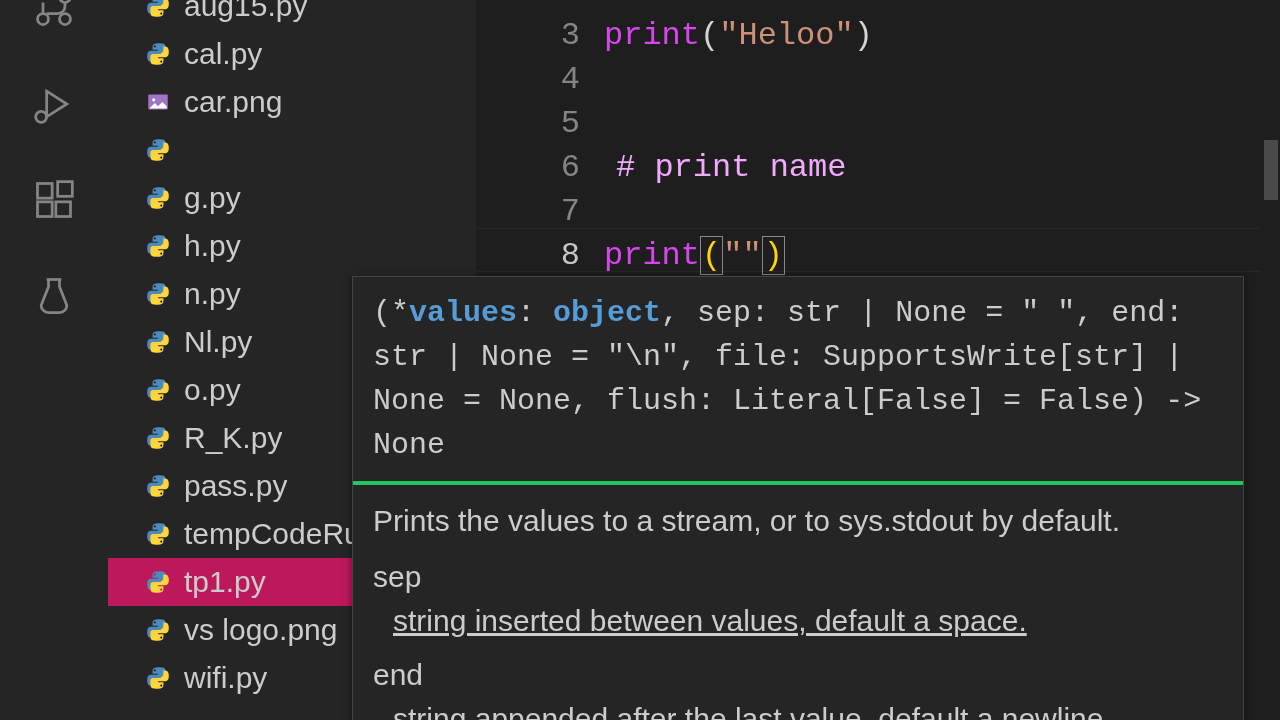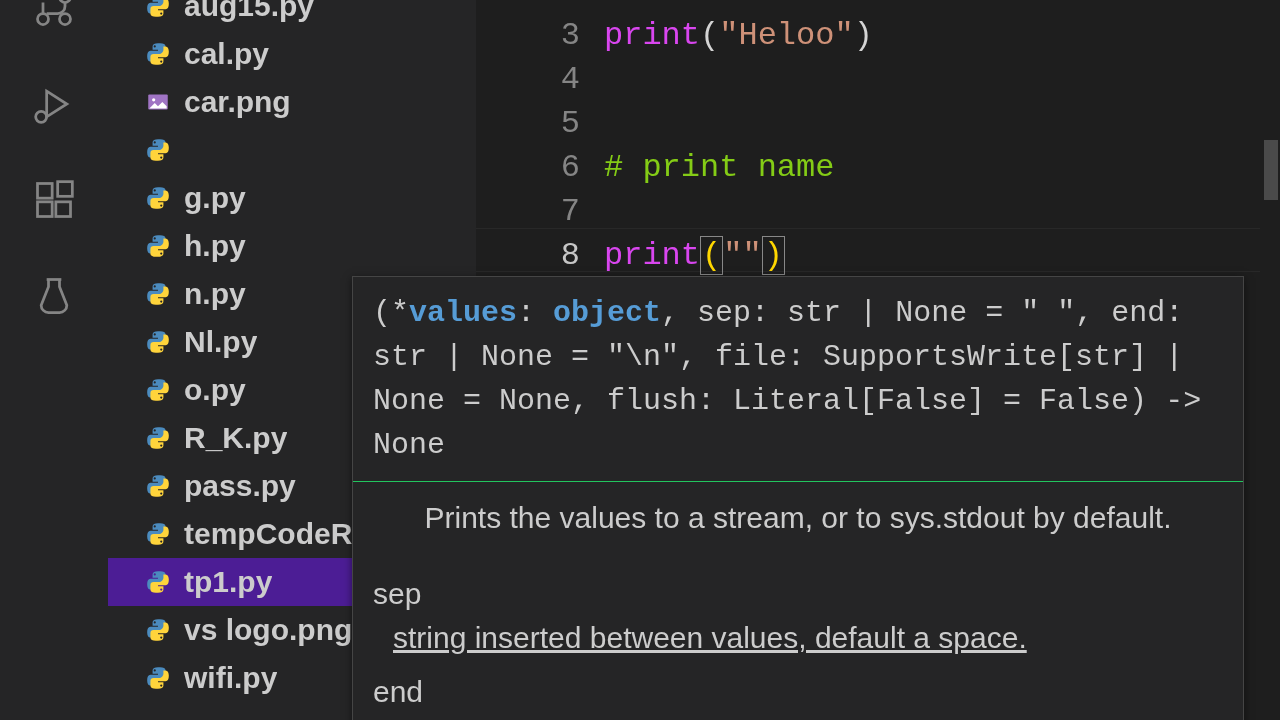--- a/index.html
+++ b/index.html
@@ -28,35 +28,34 @@
     align-items: center;
     justify-content: center;
     color: #858585;
     cursor: pointer;
   }
   .activity-icon svg { width: 44px; height: 44px; }
   .sidebar {
     width: 368px;
     background: #252526;
     overflow: hidden;
-    font-weight: bold;
   }
   .file-item {
     display: flex;
     align-items: center;
     padding: 4px 0 4px 36px;
     gap: 12px;
     height: 48px;
     cursor: pointer;
     color: #cccccc;
     font-size: 30px;
     font-family: 'Segoe UI', Arial, sans-serif;
   }
   .file-item.selected {
-    background: #4c1d95;
+    background: #be185d;
   }
   .file-icon {
     width: 28px;
     height: 28px;
     flex-shrink: 0;
     display: flex;
     align-items: center;
     justify-content: center;
   }
   .file-name {
@@ -81,21 +80,21 @@
   .gutter .ln.current { color: #c6c6c6; }
   .code {
     flex: 1;
     font-size: 32px;
     line-height: 44px;
     color: #d4d4d4;
   }
   .code-line { height: 44px; white-space: pre; }
   .tok-fn { color: #d946ef; }
   .tok-str { color: #ce9178; }
-  .tok-comment { color: #84cc16; }
+  .tok-comment { color: #f0abfc; margin-left: 12px; }
   .tok-punc { color: #d4d4d4; }
   .bracket-y { color: #ffd700; }
   .bracket-box {
     border: 1px solid #888;
     padding: 0 1px;
   }
   .cursor-line-bg {
     position: absolute;
     left: 0;
     right: 0;
@@ -111,30 +110,30 @@
     background: #252526;
     border: 1px solid #454545;
     color: #cccccc;
     font-size: 30px;
     line-height: 44px;
     box-shadow: 0 2px 8px rgba(0,0,0,0.5);
   }
   .hover-sig {
     padding: 14px 20px 14px 20px;
     font-family: 'Consolas', 'Courier New', monospace;
-    border-bottom: 1px solid #22c55e;
+    border-bottom: 4px solid #22c55e;
   }
   .hover-doc {
     padding: 14px 20px 4px 20px;
     font-family: 'Segoe UI', Arial, sans-serif;
     font-size: 30px;
     line-height: 44px;
   }
   .param-active { color: #569cd6; font-weight: bold; }
-  .doc-main { margin-bottom: 32px; text-align: center; }
+  .doc-main { margin-bottom: 12px; }
   .doc-param-name { margin-top: 10px; }
   .doc-param-desc { padding-left: 20px; text-decoration: underline; }
   .overview-ruler {
     position: absolute;
     right: 0;
     top: 0;
     width: 20px;
     height: 100%;
     background: #1e1e1e;
   }

